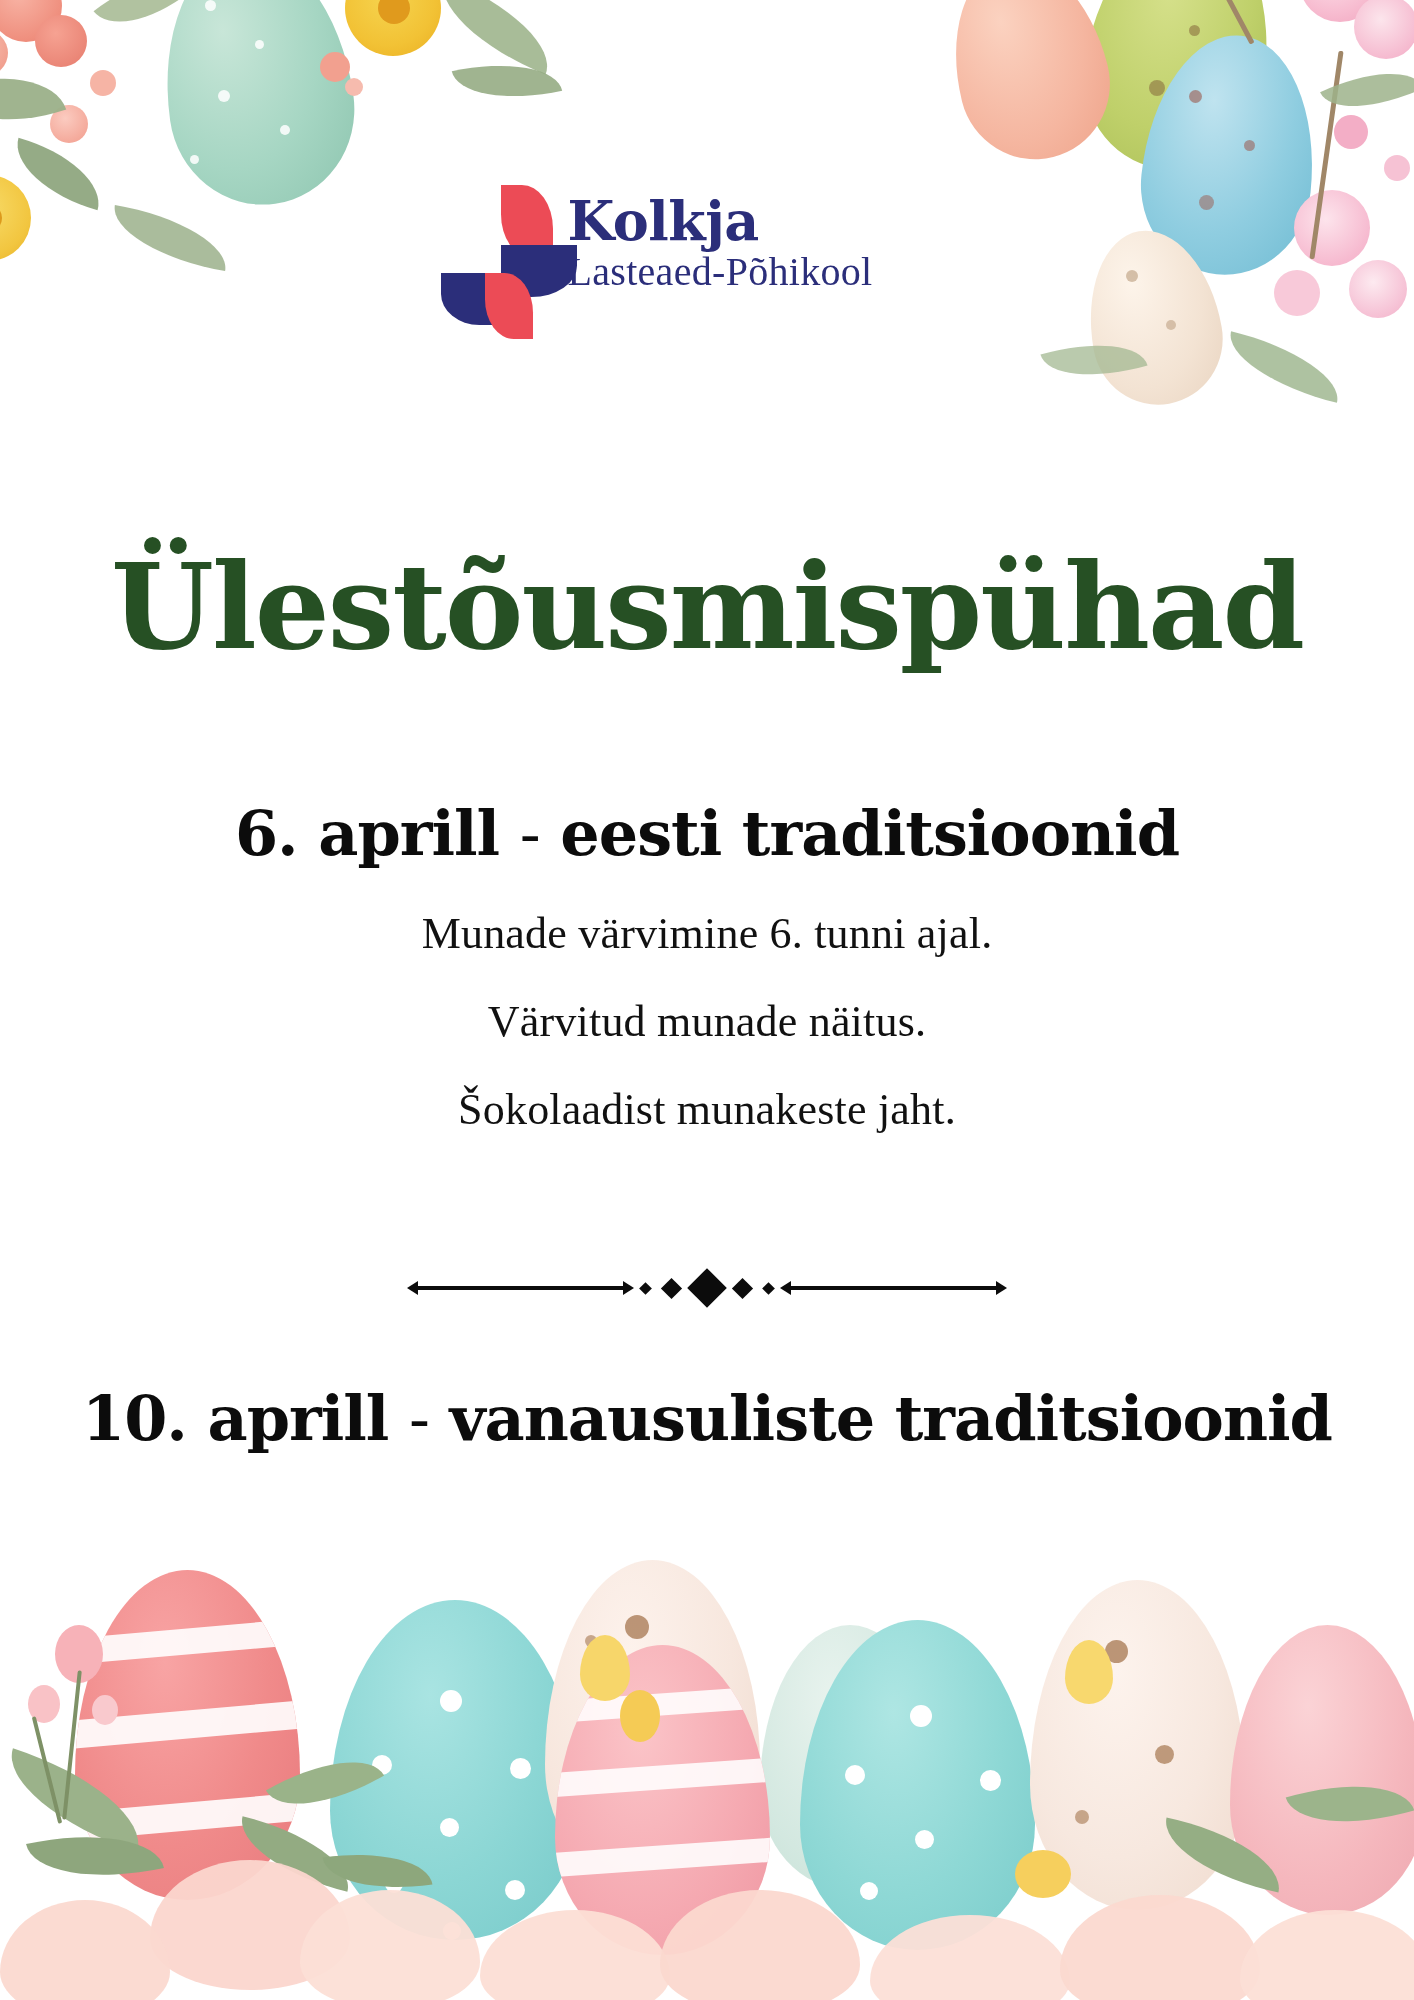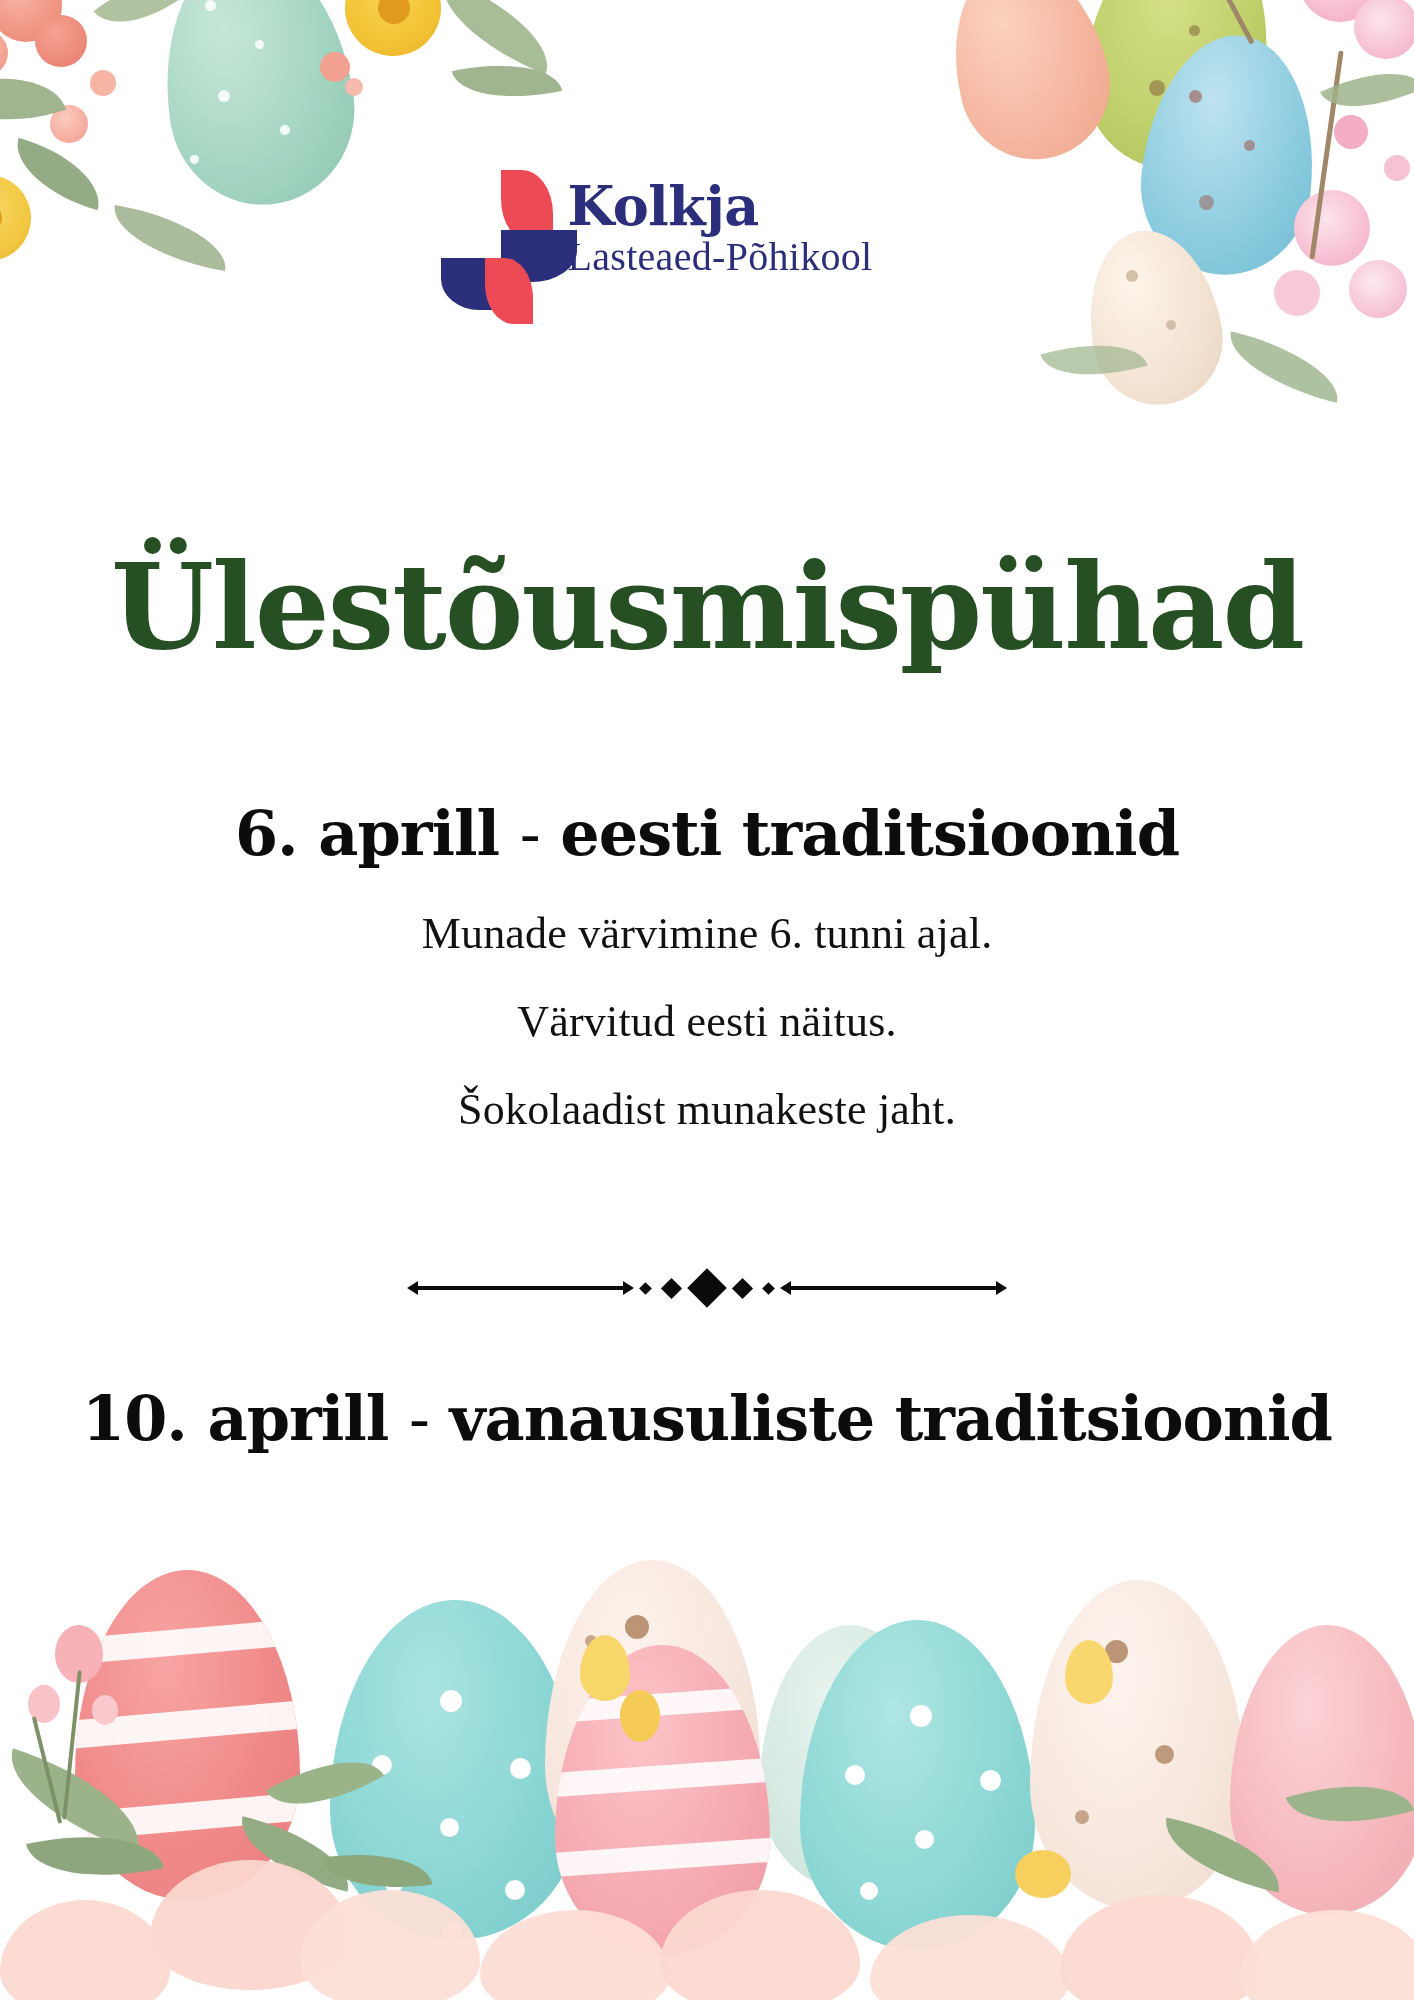--- a/index.html
+++ b/index.html
@@ -42,21 +42,21 @@
   }
   .stem {
     position: absolute;
     background: #7e9166;
     border-radius: 2px;
   }
 
   
   .logo-wrap {
     position: absolute;
-    top: 170px;
+    top: 185px;
     left: 0;
     width: 1322px;
     text-align: center;
   }
   .logo-mark {
     position: relative;
     display: inline-block;
     width: 108px;
     height: 118px;
     vertical-align: middle;
@@ -375,21 +375,21 @@
 
   <div class="main-title">Ülestõusmispühad</div>
 
   <div class="section section-1">
     <div class="date-heading date-heading-1">
       <span>6. aprill</span>
       <span class="date-dash">-</span>
       <span>eesti traditsioonid</span>
     </div>
     <div class="body-line">Munade värvimine 6. tunni ajal.</div>
-    <div class="body-line">Värvitud eesti näitus.</div>
+    <div class="body-line">Värvitud munade näitus.</div>
     <div class="body-line">Šokolaadist munakeste jaht.</div>
   </div>
 
   <div class="divider">
     <span class="div-tip div-tip-l"></span>
     <span class="div-rule"></span>
     <span class="div-tip div-tip-r"></span>
     <span class="dia dia-s"></span>
     <span class="dia dia-m"></span>
     <span class="dia dia-l"></span>

